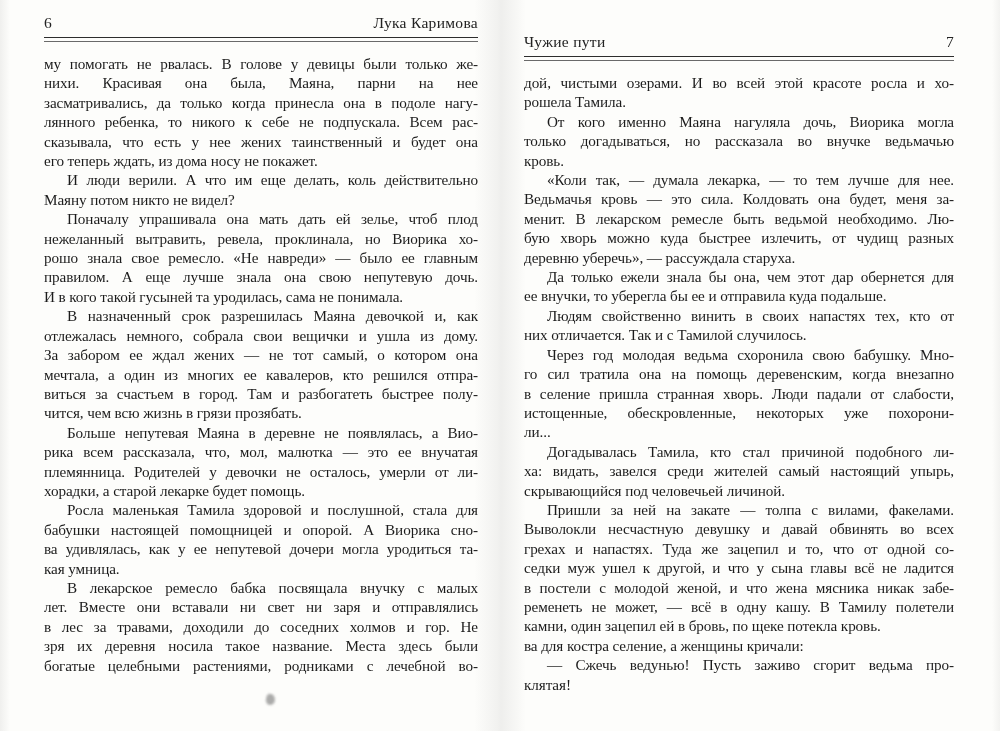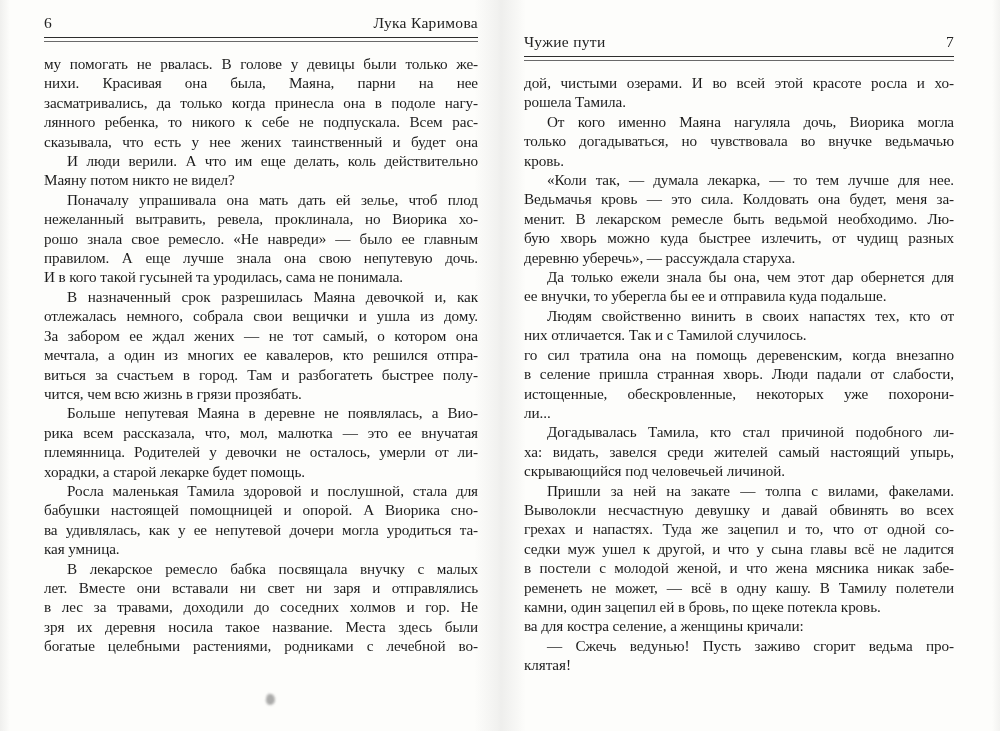--- a/index.html
+++ b/index.html
@@ -108,20 +108,21 @@
       <span>Лука Каримова</span>
     </div>
     <div class="header-rule"></div>
     <div class="page-body">
         <div class="para">
           <div class="line just">му помогать не рвалась. В голове у девицы были только же-</div>
           <div class="line just">нихи. Красивая она была, Маяна, парни на нее</div>
           <div class="line just">засматривались, да только когда принесла она в подоле нагу-</div>
           <div class="line just">лянного ребенка, то никого к себе не подпускала. Всем рас-</div>
           <div class="line just">сказывала, что есть у нее жених таинственный и будет она</div>
+          <div class="line">его теперь ждать, из дома носу не покажет.</div>
         </div>
         <div class="para">
           <div class="line indent just">И люди верили. А что им еще делать, коль действительно</div>
           <div class="line">Маяну потом никто не видел?</div>
         </div>
         <div class="para">
           <div class="line indent just">Поначалу упрашивала она мать дать ей зелье, чтоб плод</div>
           <div class="line just">нежеланный вытравить, ревела, проклинала, но Виорика хо-</div>
           <div class="line just">рошо знала свое ремесло. «Не навреди» — было ее главным</div>
           <div class="line just">правилом. А еще лучше знала она свою непутевую дочь.</div>
@@ -163,39 +164,40 @@
       <span>7</span>
     </div>
     <div class="header-rule"></div>
     <div class="page-body">
         <div class="para">
           <div class="line just">дой, чистыми озерами. И во всей этой красоте росла и хо-</div>
           <div class="line">рошела Тамила.</div>
         </div>
         <div class="para">
           <div class="line indent just">От кого именно Маяна нагуляла дочь, Виорика могла</div>
-          <div class="line just">только догадываться, но чувствовала во внучке ведьмачью</div>
+          <div class="line just">только догадываться, но рассказала во внучке ведьмачью</div>
           <div class="line">кровь.</div>
         </div>
         <div class="para">
           <div class="line indent just">«Коли так, — думала лекарка, — то тем лучше для нее.</div>
           <div class="line just">Ведьмачья кровь — это сила. Колдовать она будет, меня за-</div>
           <div class="line just">менит. В лекарском ремесле быть ведьмой необходимо. Лю-</div>
           <div class="line just">бую хворь можно куда быстрее излечить, от чудищ разных</div>
           <div class="line">деревню уберечь», — рассуждала старуха.</div>
         </div>
         <div class="para">
           <div class="line indent just">Да только ежели знала бы она, чем этот дар обернется для</div>
           <div class="line">ее внучки, то уберегла бы ее и отправила куда подальше.</div>
         </div>
         <div class="para">
           <div class="line indent just">Людям свойственно винить в своих напастях тех, кто от</div>
           <div class="line">них отличается. Так и с Тамилой случилось.</div>
         </div>
         <div class="para">
+          <div class="line indent just">Через год молодая ведьма схоронила свою бабушку. Мно-</div>
           <div class="line just">го сил тратила она на помощь деревенским, когда внезапно</div>
           <div class="line just">в селение пришла странная хворь. Люди падали от слабости,</div>
           <div class="line just">истощенные, обескровленные, некоторых уже похорони-</div>
           <div class="line">ли...</div>
         </div>
         <div class="para">
           <div class="line indent just">Догадывалась Тамила, кто стал причиной подобного ли-</div>
           <div class="line just">ха: видать, завелся среди жителей самый настоящий упырь,</div>
           <div class="line">скрывающийся под человечьей личиной.</div>
         </div>

